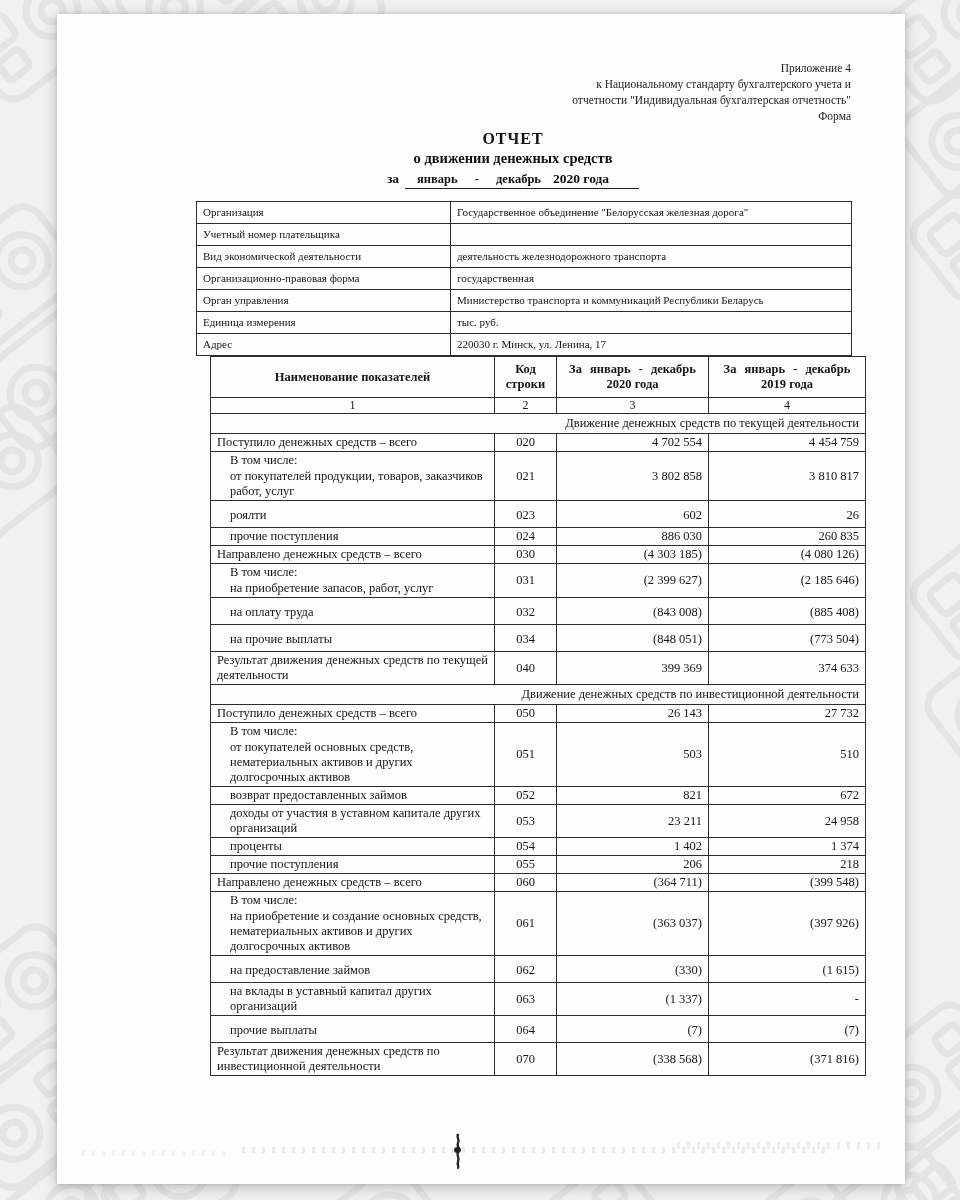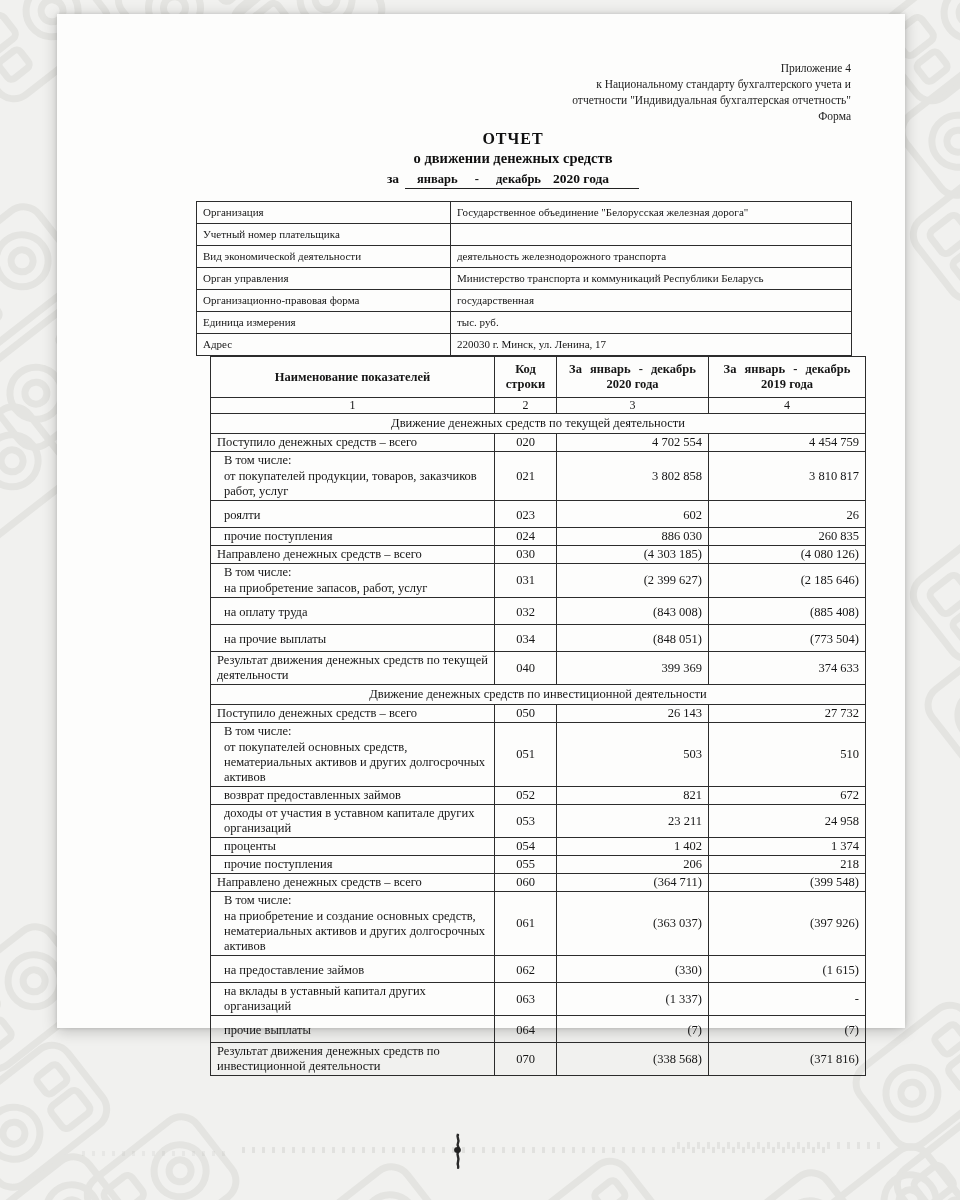--- a/index.html
+++ b/index.html
@@ -11,21 +11,21 @@
   }
   #stage { position: relative; width: 960px; height: 1200px; overflow: hidden; }
 
   
   .pattern-icon { position: absolute; z-index: 0; }
 
   
   .sheet {
     position: absolute; z-index: 1;
     left: 57px; top: 14px;
-    width: 848px; height: 1014px;
+    width: 848px; height: 1170px;
     background: #fdfdfc;
     box-shadow: 0 3px 14px rgba(0,0,0,0.22), 0 0 4px rgba(0,0,0,0.12);
     color: #161616;
   }
 
   .corner-note {
     position: absolute; top: 46px; right: 54px;
     text-align: right; font-size: 11.5px; line-height: 16px; color: #1d1d1d;
   }
 
@@ -58,23 +58,23 @@
   .report-table {
     position: absolute; left: 153px; top: 342px; width: 655px;
   }
   .report-table td, .report-table th {
     font-size: 12.5px; line-height: 15px; padding: 1px 6px;
     vertical-align: middle;
   }
   .report-table th { font-weight: bold; text-align: center; padding: 5px 4px; }
   .hdr-small { word-spacing: 5px; }
   .colnum-row td { text-align: center; padding: 0 2px; line-height: 15px; font-size: 12px; }
-  .section-row td { text-align: center; padding: 2px 6px; }
+  .section-row td { text-align: right; padding: 2px 6px; }
   .cell-name { text-align: left; }
-  .cell-name.indent { padding-left: 13px; }
+  .cell-name.indent { padding-left: 19px; }
   .cell-code { text-align: center; }
   .cell-v2020 { text-align: right; padding-right: 26px; }
   .cell-v2019 { text-align: right; padding-right: 16px; }
   .row-tall td { padding-top: 7px; padding-bottom: 4px; }
   .prefix-line { margin-bottom: 1px; }
 
   
   .scan-noise {
     position: absolute; z-index: 2;
     background: repeating-linear-gradient(90deg,
@@ -311,27 +311,27 @@
     <td class="cell-name">Учетный номер плательщика</td>
     <td class="cell-name"></td>
   </tr>
 
   <tr>
     <td class="cell-name">Вид экономической деятельности</td>
     <td class="cell-name">деятельность железнодорожного транспорта</td>
   </tr>
 
   <tr>
+    <td class="cell-name">Организационно-правовая форма</td>
+    <td class="cell-name">государственная</td>
+  </tr>
+
+  <tr>
     <td class="cell-name">Орган управления</td>
     <td class="cell-name">Министерство транспорта и коммуникаций Республики Беларусь</td>
-  </tr>
-
-  <tr>
-    <td class="cell-name">Организационно-правовая форма</td>
-    <td class="cell-name">государственная</td>
   </tr>
 
   <tr>
     <td class="cell-name">Единица измерения</td>
     <td class="cell-name">тыс. руб.</td>
   </tr>
 
   <tr>
     <td class="cell-name">Адрес</td>
     <td class="cell-name">220030 г. Минск, ул. Ленина, 17</td>

